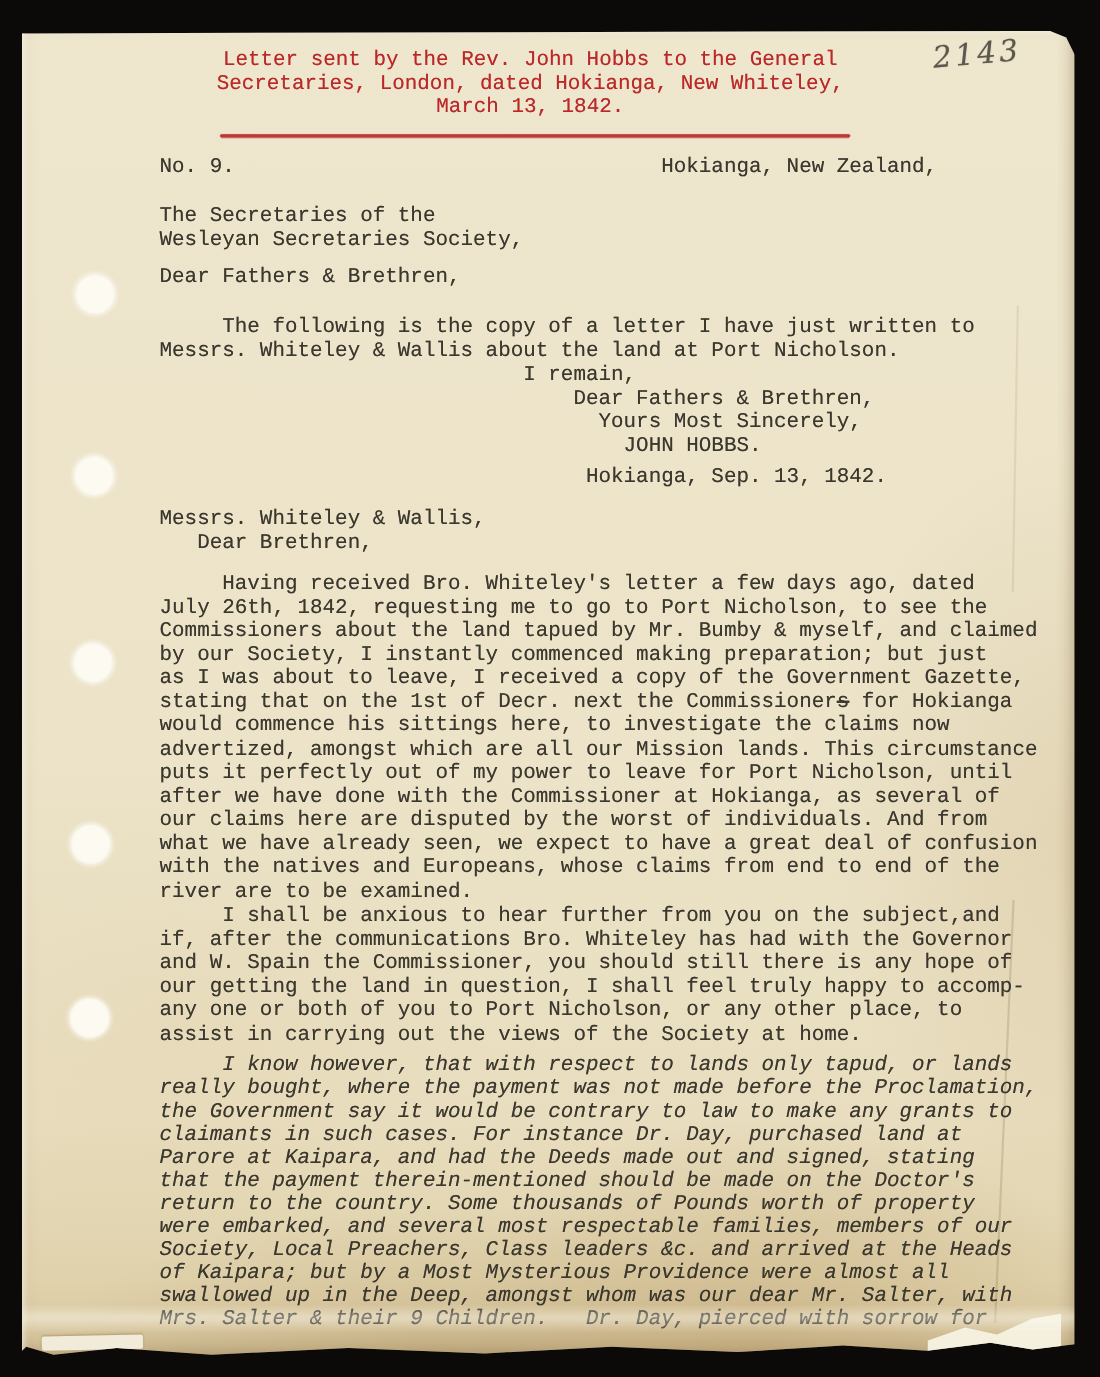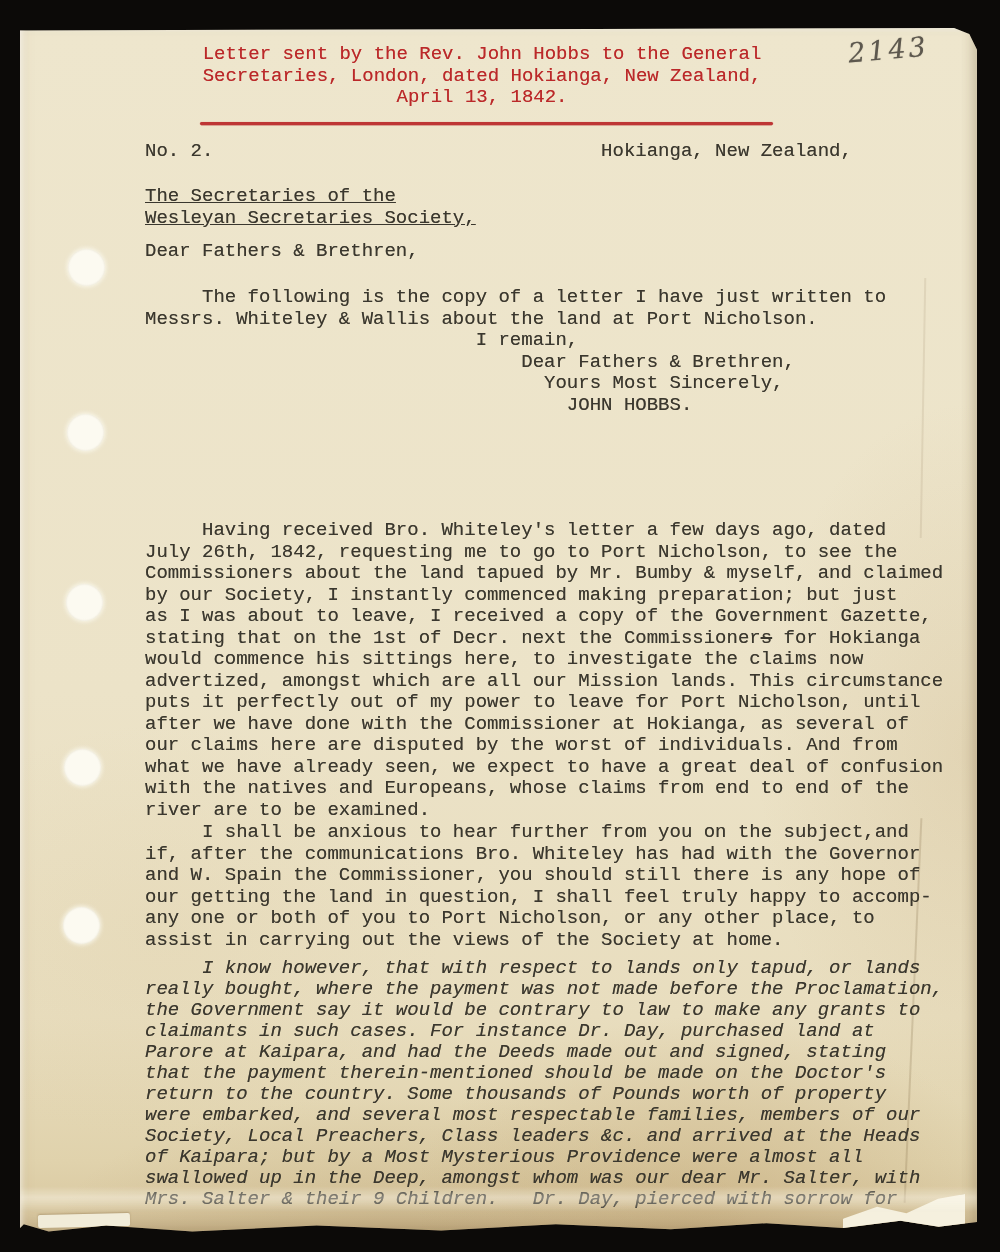--- a/index.html
+++ b/index.html
@@ -86,33 +86,35 @@
   <div class="hole" style="left:47px;top:386px;"></div>
   <div class="hole" style="left:46px;top:556px;"></div>
   <div class="hole" style="left:44px;top:721px;"></div>
   <div class="hole" style="left:43px;top:879px;"></div>
 
   <div class="crease upper"></div>
   <div class="crease lower"></div>
   <div class="torn-white"></div>
   <div class="torn-white-small"></div>
 
-  <div class="typed red-note" style="top:16px;"><div class="tl">Letter sent by the Rev. John Hobbs to the General</div><div class="tl">Secretaries, London, dated Hokianga, New Zealand,</div><div class="tl">April 13, 1842.</div></div>
+  <div class="typed red-note" style="top:16px;"><div class="tl">Letter sent by the Rev. John Hobbs to the General</div><div class="tl">Secretaries, London, dated Hokianga, New Whiteley,</div><div class="tl">March 13, 1842.</div></div>
   <div class="red-rule"></div>
 
   <div class="pencil">2143</div>
 
-  <div class="typed" style="top:113px;"><div class="tl">No. 2.                                  Hokianga, New Zealand,</div></div>
+  <div class="typed" style="top:113px;"><div class="tl">No. 9.                                  Hokianga, New Zealand,</div></div>
 
-  <div class="typed" style="top:158px;text-decoration:underline;"><div class="tl">The Secretaries of the</div><div class="tl">Wesleyan Secretaries Society,</div></div>
+  <div class="typed" style="top:158px;"><div class="tl">The Secretaries of the</div><div class="tl">Wesleyan Secretaries Society,</div></div>
 
   <div class="typed" style="top:213px;"><div class="tl">Dear Fathers &amp; Brethren,</div></div>
 
   <div class="typed" style="top:259px;"><div class="tl">     The following is the copy of a letter I have just written to</div><div class="tl">Messrs. Whiteley &amp; Wallis about the land at Port Nicholson.</div><div class="tl">                             I remain,</div><div class="tl">                                 Dear Fathers &amp; Brethren,</div><div class="tl">                                   Yours Most Sincerely,</div><div class="tl">                                     JOHN HOBBS.</div></div>
 
+  <div class="typed" style="top:395px;"><div class="tl">                                  Hokianga, Sep. 13, 1842.</div></div>
 
+  <div class="typed" style="top:433px;"><div class="tl">Messrs. Whiteley &amp; Wallis,</div><div class="tl">   Dear Brethren,</div></div>
 
   <div class="typed" style="top:492px;"><div class="tl">     Having received Bro. Whiteley's letter a few days ago, dated</div><div class="tl">July 26th, 1842, requesting me to go to Port Nicholson, to see the</div><div class="tl">Commissioners about the land tapued by Mr. Bumby &amp; myself, and claimed</div><div class="tl">by our Society, I instantly commenced making preparation; but just</div><div class="tl">as I was about to leave, I received a copy of the Government Gazette,</div><div class="tl">stating that on the 1st of Decr. next the Commissioner<span class="strike">s</span> for Hokianga</div><div class="tl">would commence his sittings here, to investigate the claims now</div><div class="tl">advertized, amongst which are <span class="underline">all our Mission lands</span>. This circumstance</div><div class="tl">puts it perfectly out of my power to leave for Port Nicholson, until</div><div class="tl">after we have done with the Commissioner at Hokianga, as several of</div><div class="tl">our claims here are disputed by the <span class="underline">worst of individuals.</span> And from</div><div class="tl">what we have already seen, we expect to have a great deal of confusion</div><div class="tl">with the natives and Europeans, whose claims from end to end of the</div><div class="tl">river are to be examined.</div></div>
 
   <div class="typed" style="top:794px;"><div class="tl">     I shall be anxious to hear further from you on the subject,and</div><div class="tl">if, after the communications Bro. Whiteley has had with the Governor</div><div class="tl">and W. Spain the Commissioner, you should still there is any hope of</div><div class="tl">our getting the land in question, I shall feel truly happy to accomp-</div><div class="tl">any one or both of you to Port Nicholson, or any other place, to</div><div class="tl">assist in carrying out the views of the Society at home.</div></div>
 
   <div class="typed lh21" style="top:930px;"><div class="tl">     I know however, that with respect to lands only tapud, or lands</div><div class="tl">really bought, where the payment was not made before the Proclamation,</div><div class="tl">the Government say it would be contrary to law to make any grants to</div><div class="tl">claimants in such cases. For instance Dr. Day, purchased land at</div><div class="tl">Parore at Kaipara, and had the Deeds made out and signed, stating</div><div class="tl">that the payment therein-mentioned should be made on the Doctor's</div><div class="tl">return to the country. Some thousands of Pounds worth of property</div><div class="tl">were embarked, and several most respectable families, members of our</div><div class="tl">Society, Local Preachers, Class leaders &amp;c. and arrived at the Heads</div><div class="tl">of Kaipara; but by a Most Mysterious Providence were almost all</div><div class="tl">swallowed up in the Deep, amongst whom was our dear Mr. Salter, with</div><div class="tl">Mrs. Salter &amp; their 9 Children.   Dr. Day, pierced with sorrow for</div></div>
 </div>
 
 </body></html>

